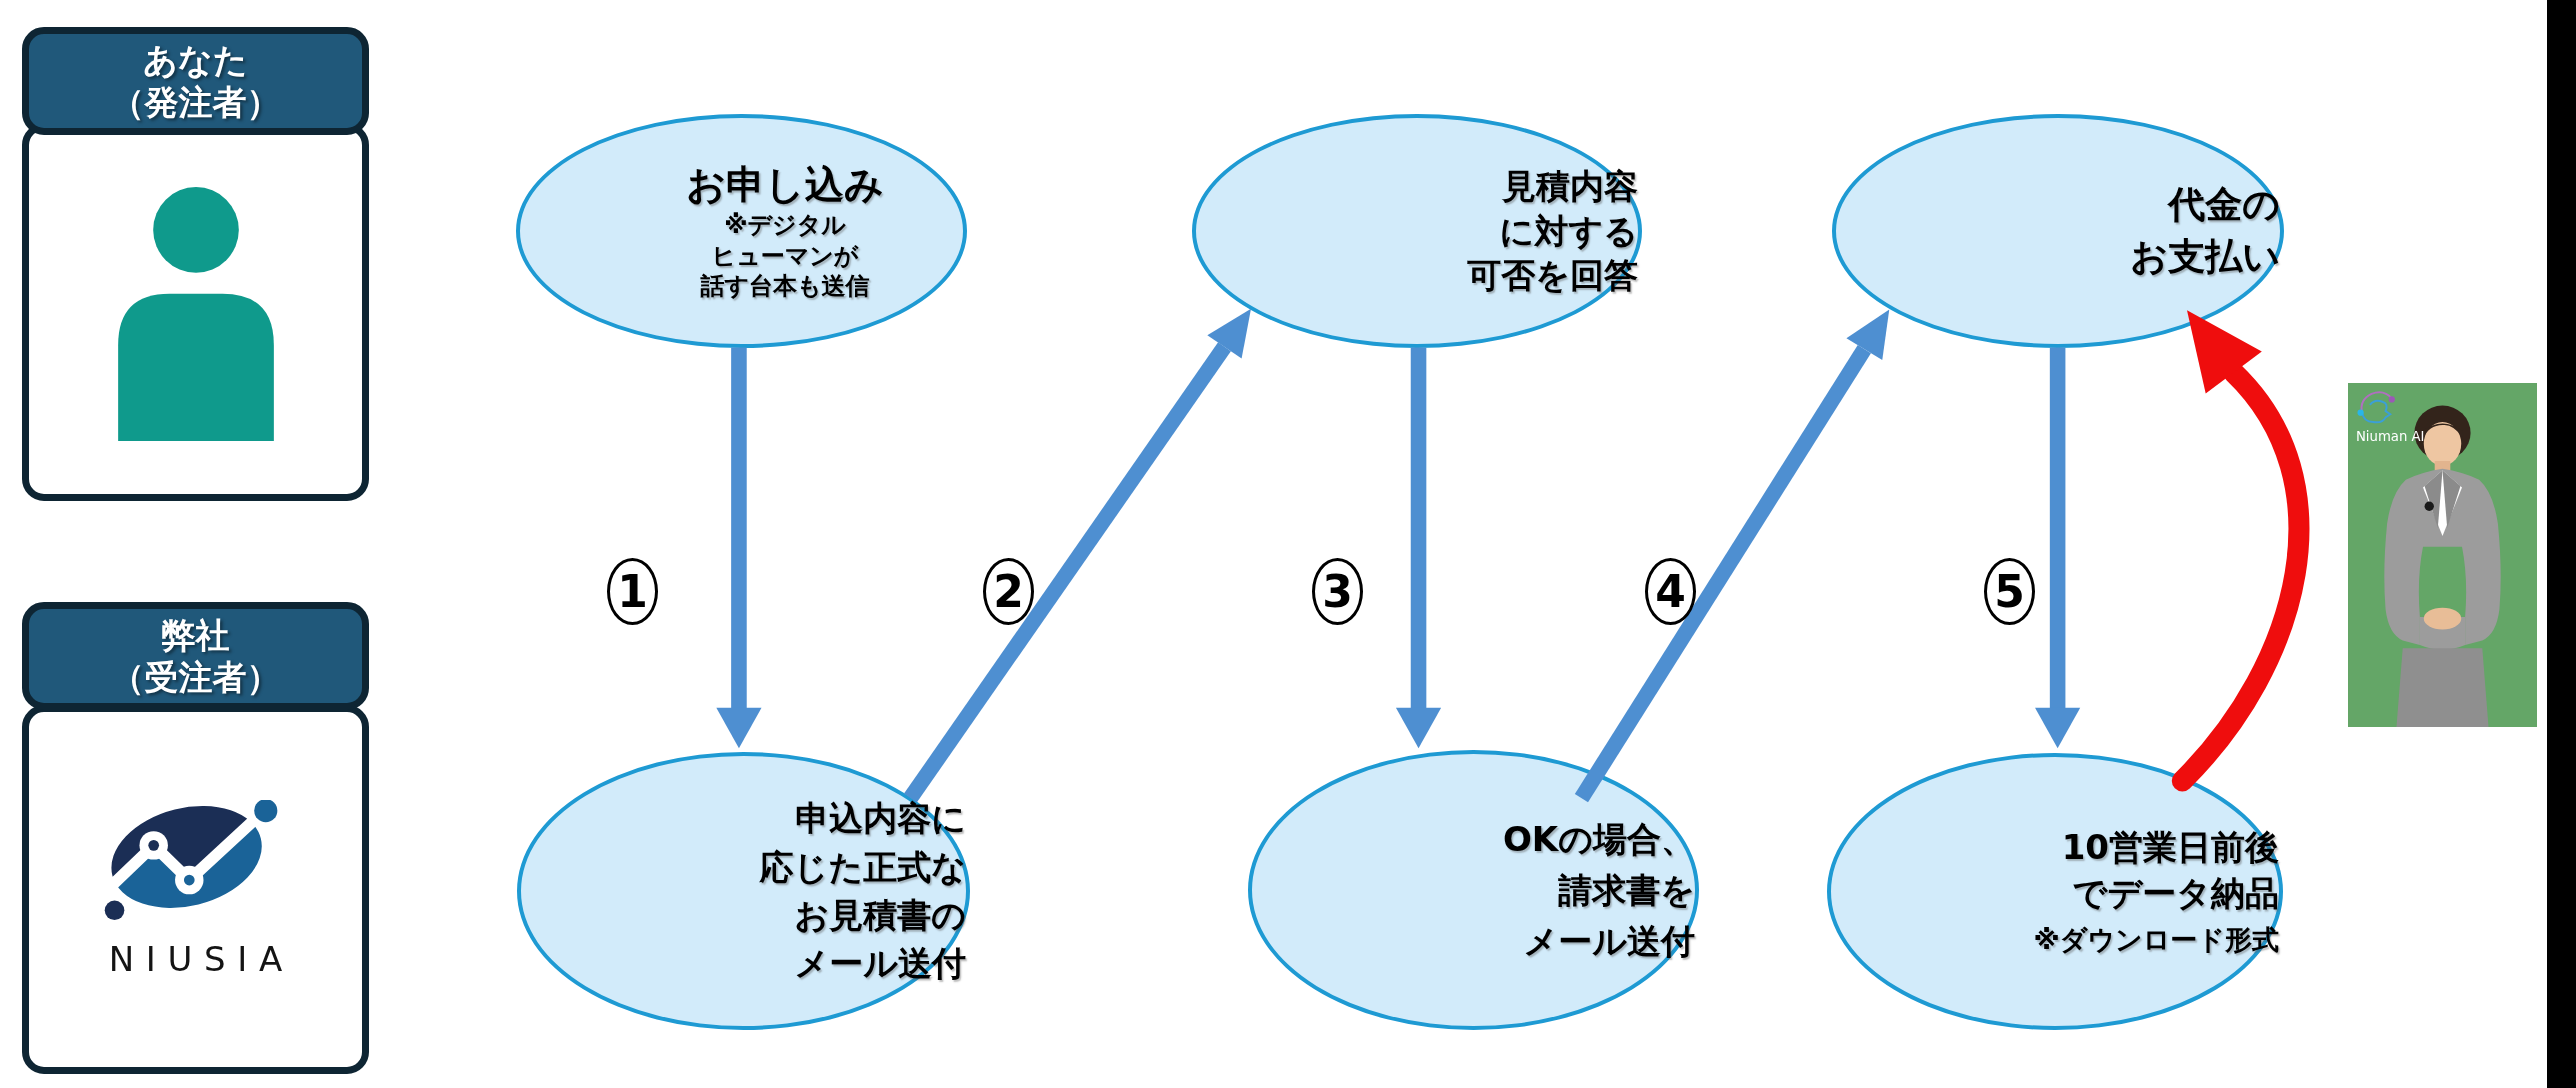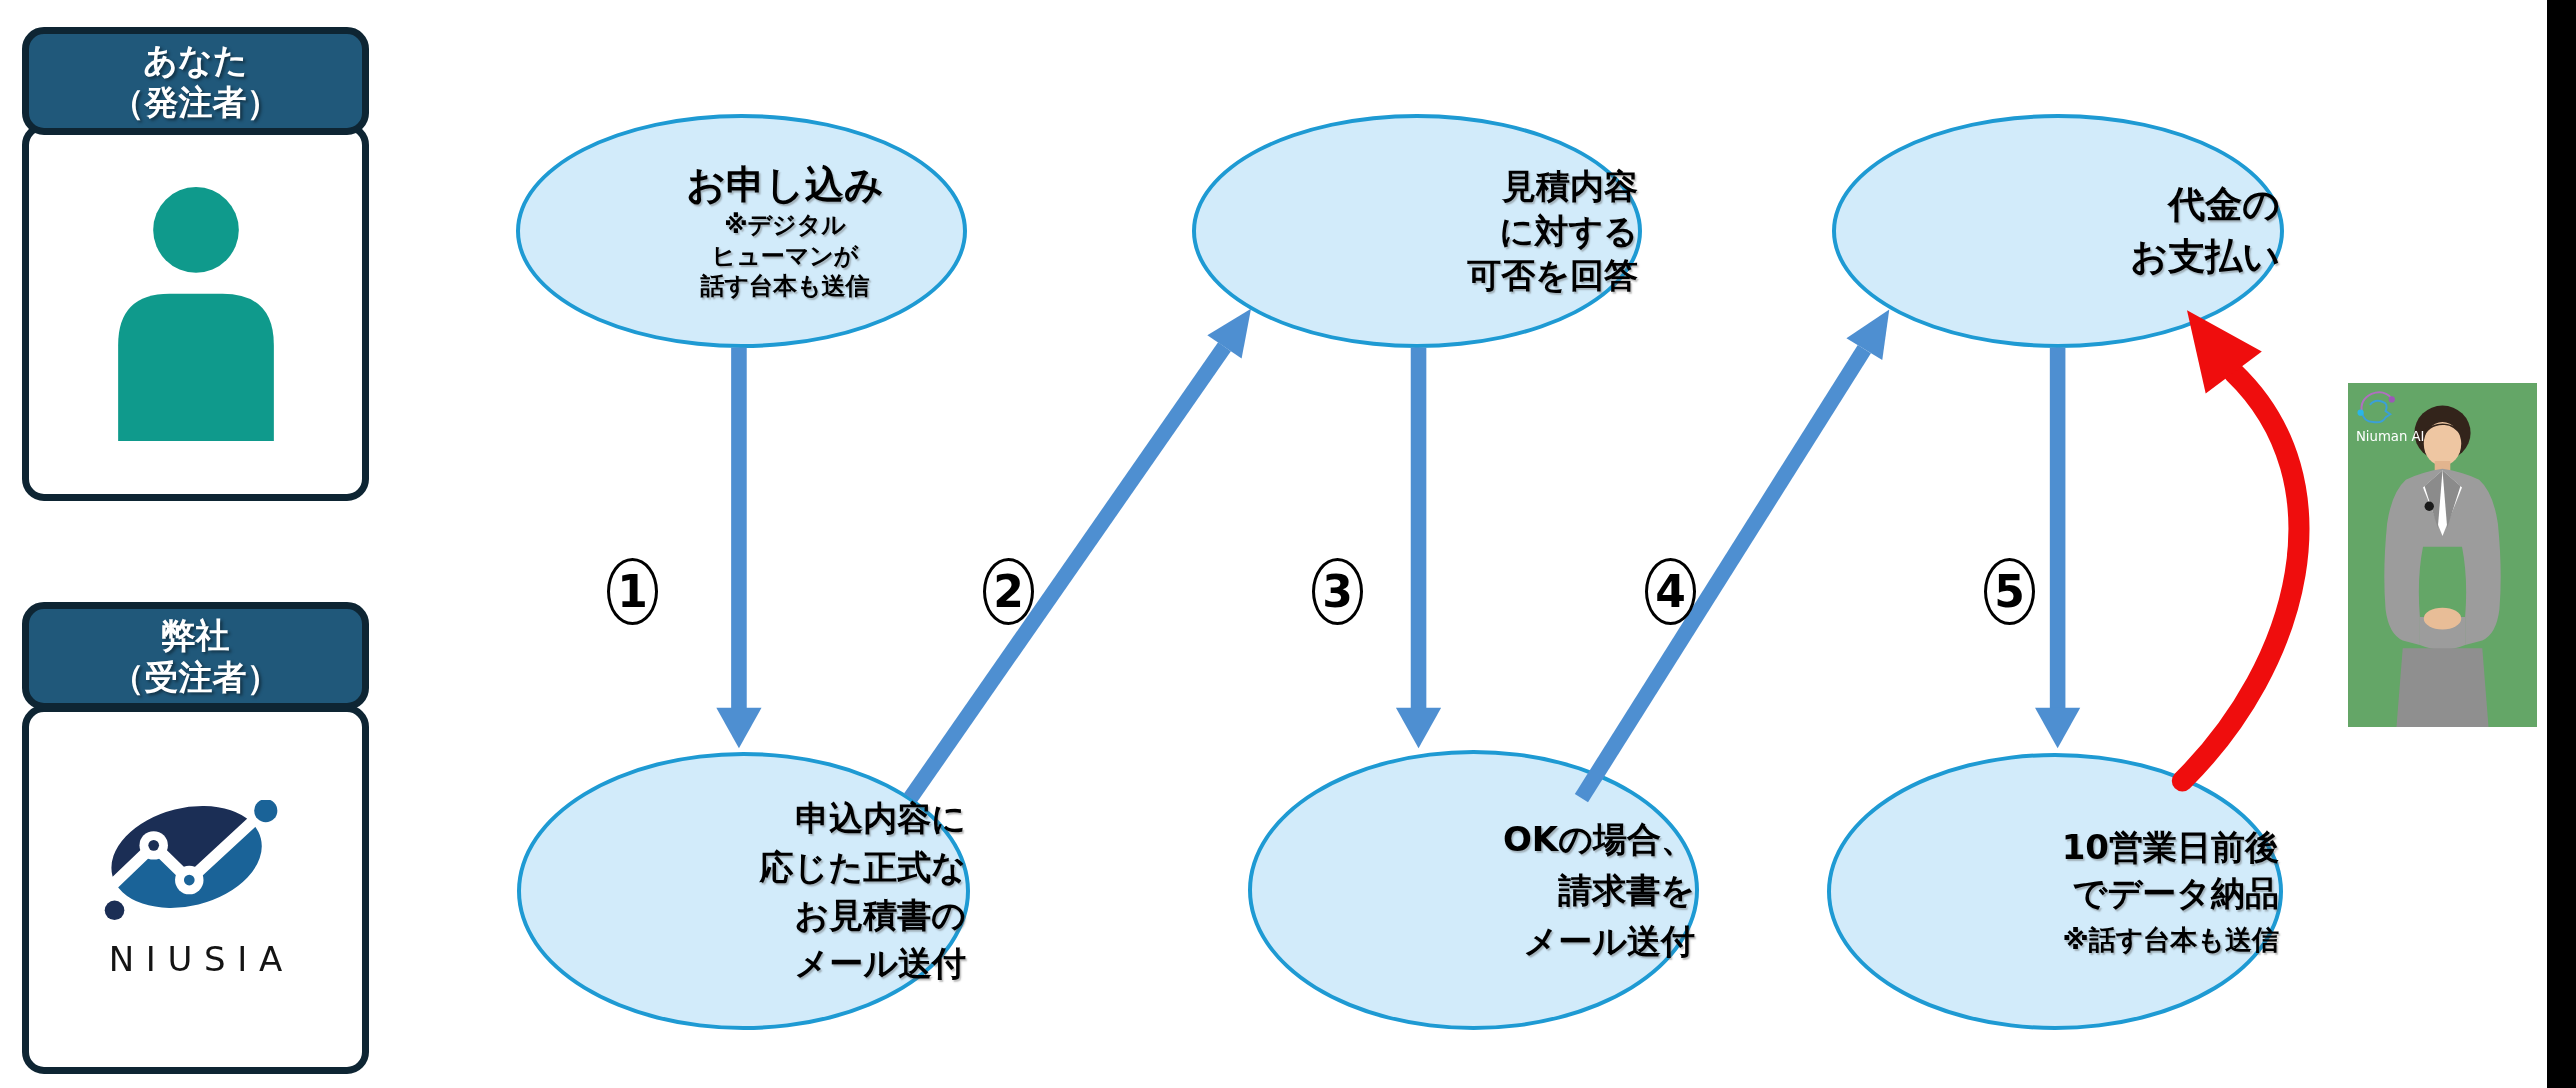--- a/index.html
+++ b/index.html
@@ -125,21 +125,21 @@
     <span>メール送付</span>
   </div>
   <div class="node e5">
     <span>OKの場合、</span>
     <span>請求書を</span>
     <span>メール送付</span>
   </div>
   <div class="node e6">
     <span>10営業日前後</span>
     <span>でデータ納品</span>
-    <span class="note">※話す台本も送信</span>
+    <span class="note">※ダウンロード形式</span>
   </div>
 
   <div class="step" id="step-1">1</div>
   <div class="step" id="step-2">2</div>
   <div class="step" id="step-3">3</div>
   <div class="step" id="step-4">4</div>
   <div class="step" id="step-5">5</div>
 
   <svg class="arrows" viewBox="0 0 3305 1396">
 

